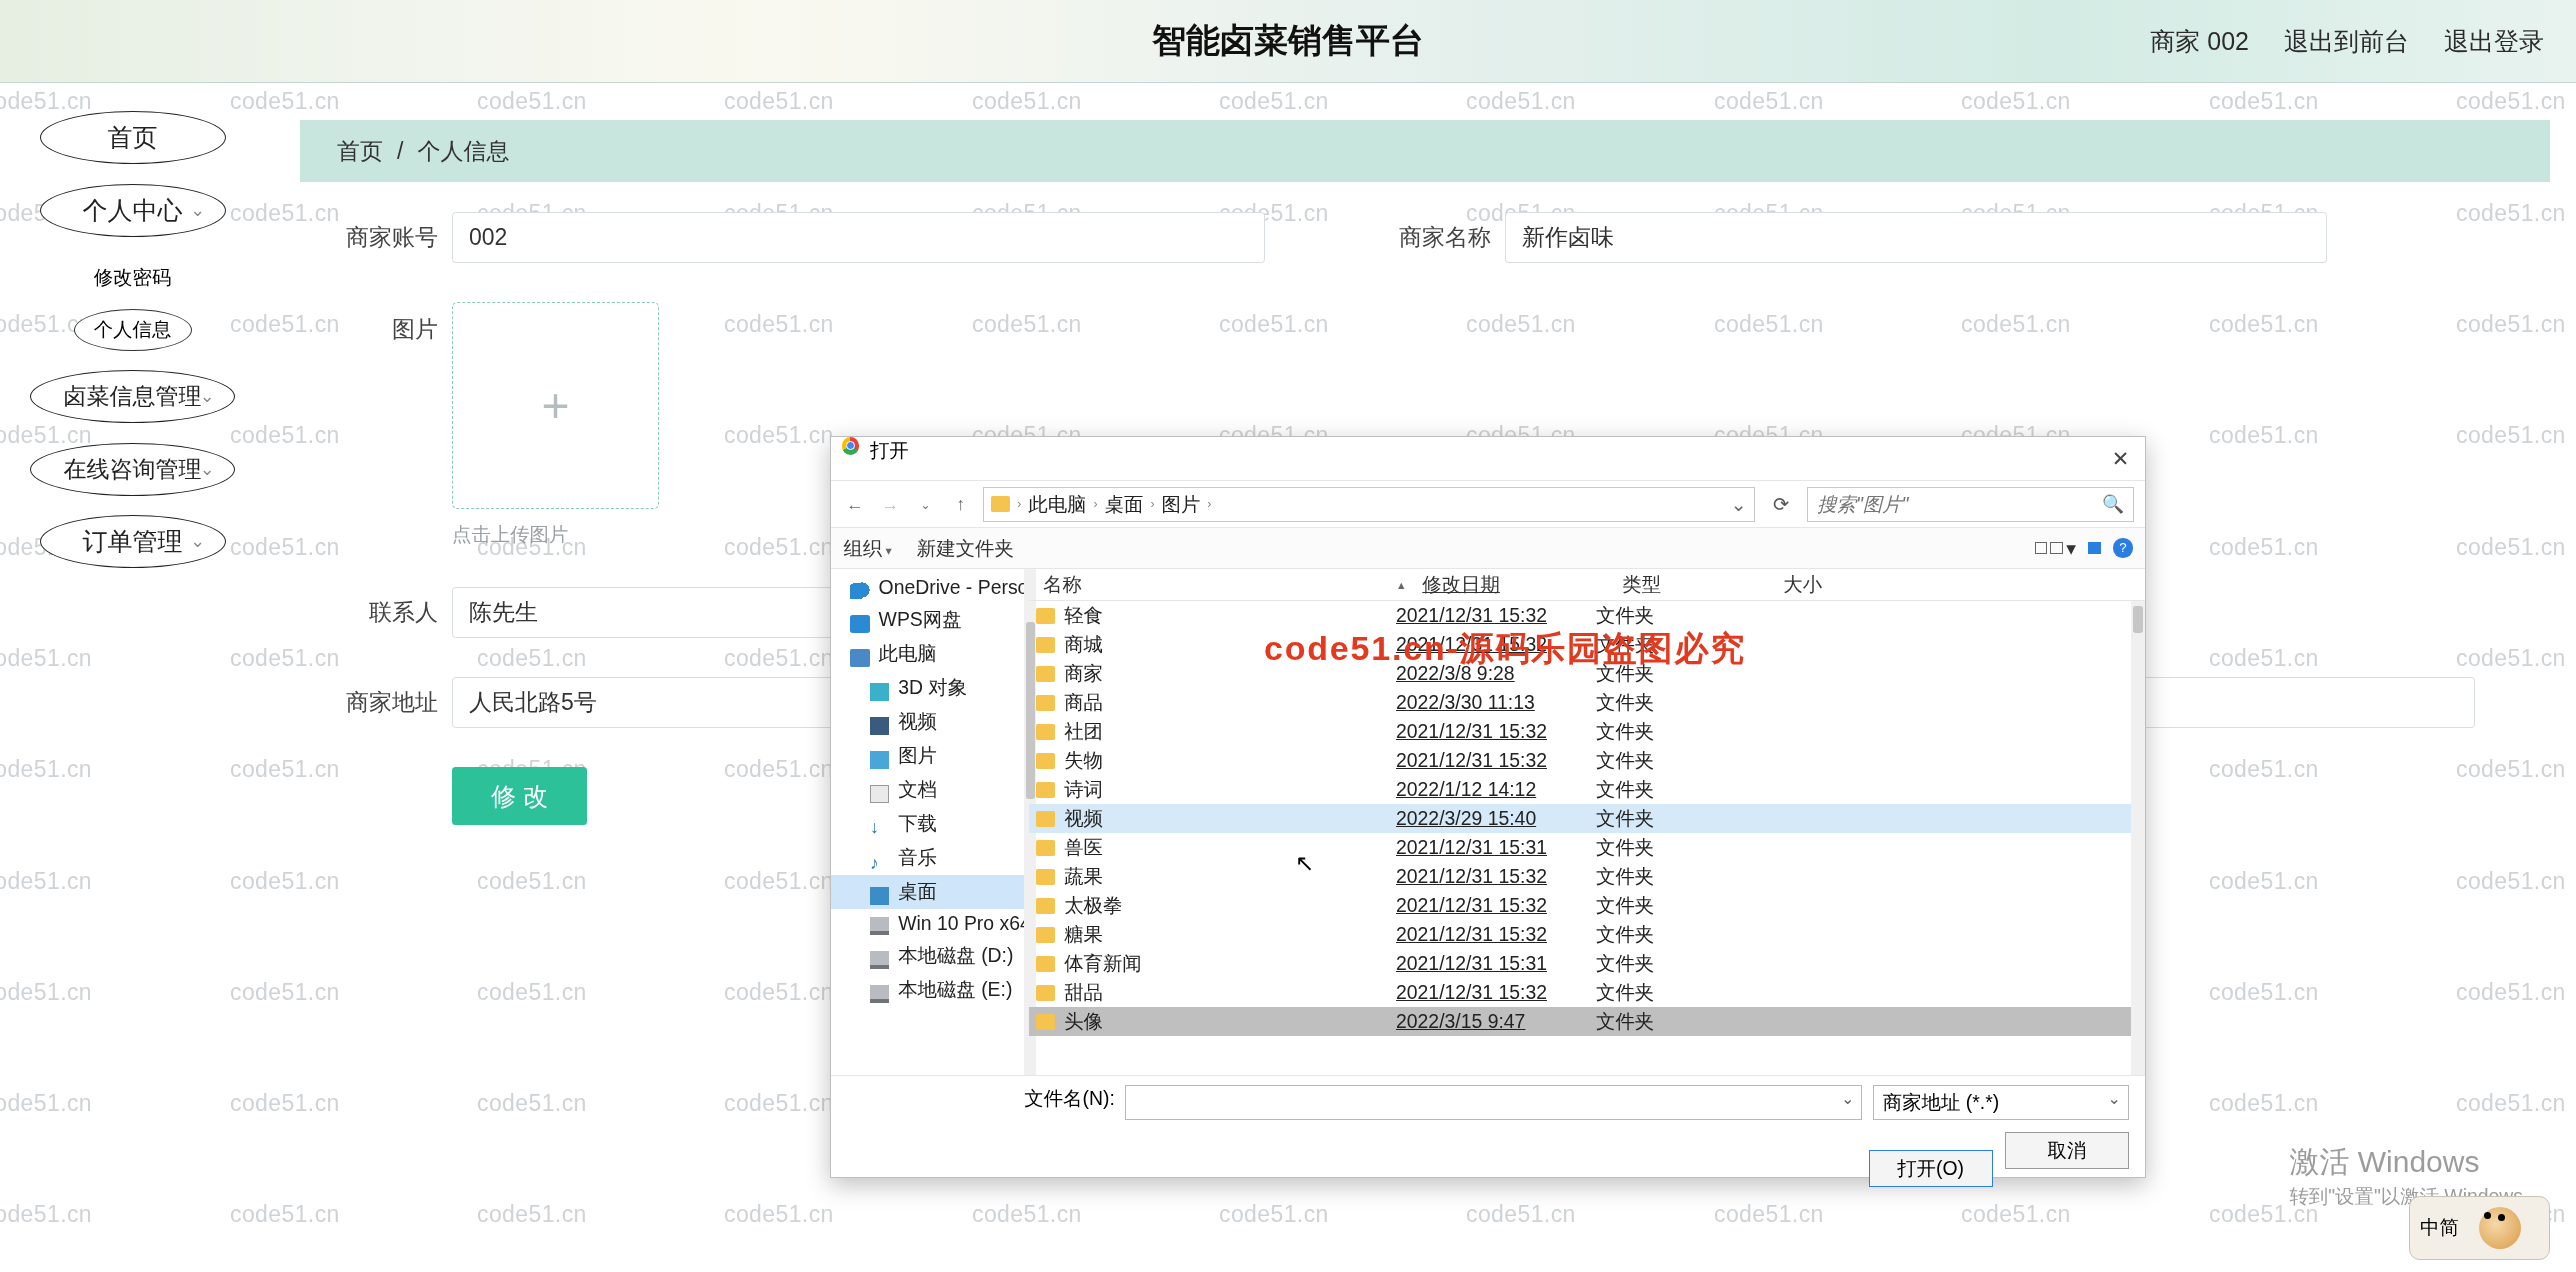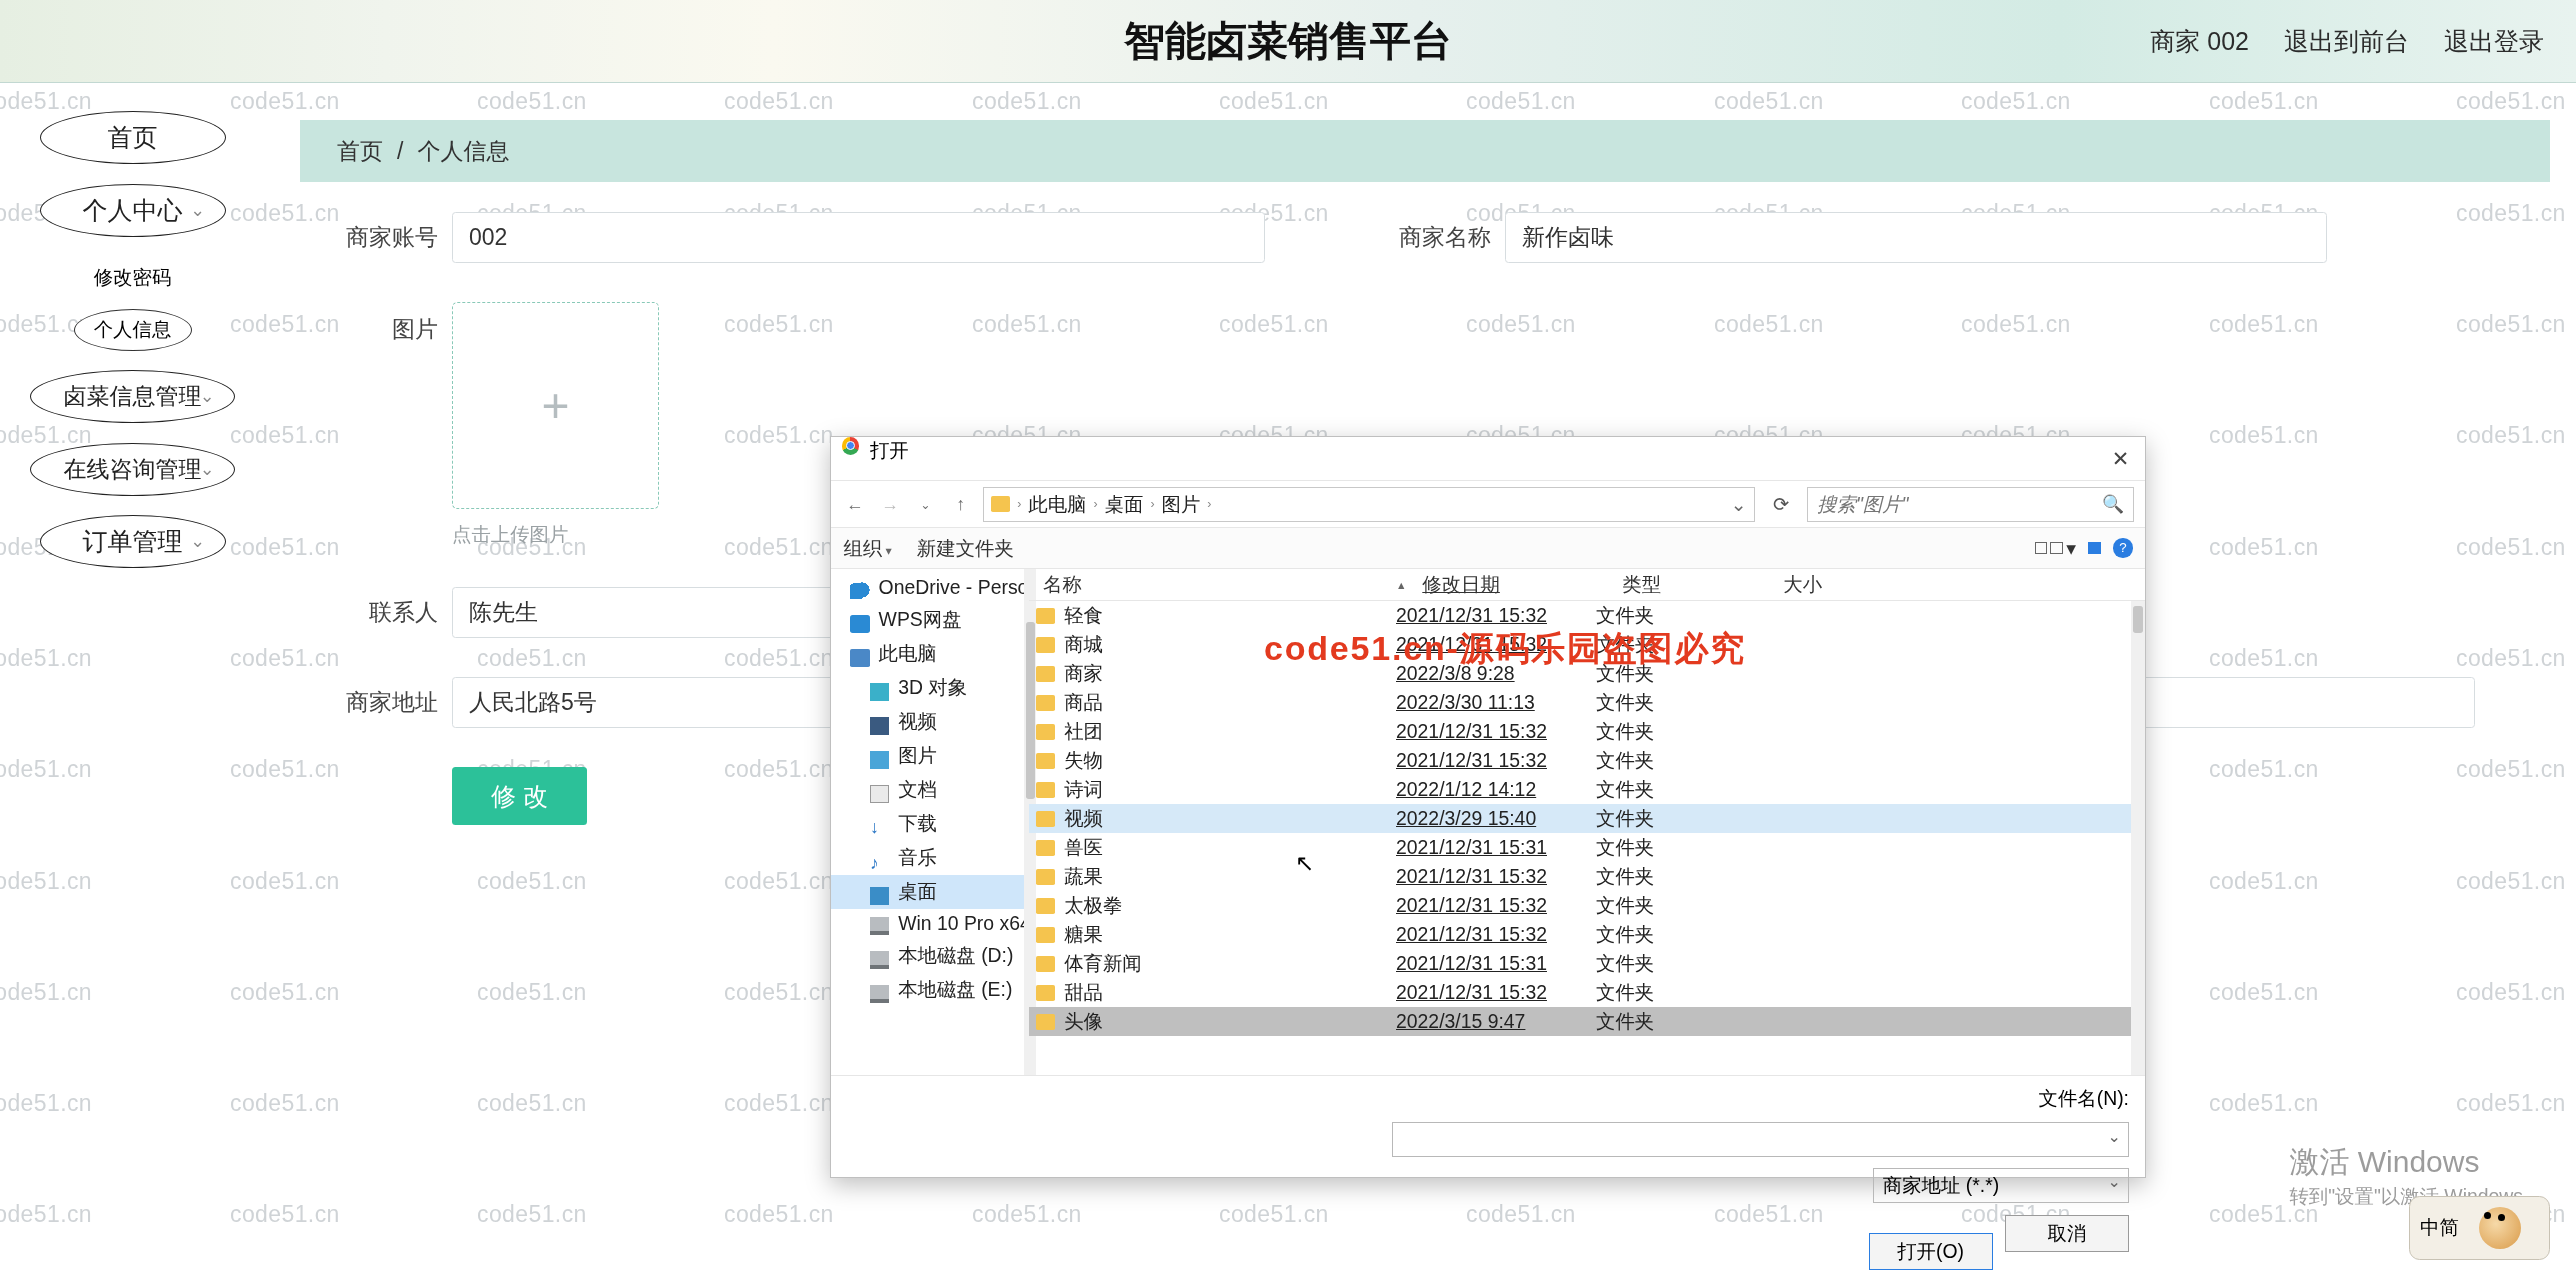--- a/index.html
+++ b/index.html
@@ -4,21 +4,21 @@
 <style>
 * { box-sizing: border-box; margin: 0; padding: 0; }
 html, body { width: 2576px; height: 1272px; font-family: "Microsoft YaHei", Arial, sans-serif; background: #fff; overflow: hidden; position: relative; }
 
 
 .wm { position: absolute; inset: 0; z-index: 0; overflow: hidden; pointer-events: none; }
 .wm span { position: absolute; color: #cfd3d6; font-size: 23px; letter-spacing: 0.4px; white-space: nowrap; }
 
 
 .topbar { position: absolute; top: 0; left: 0; right: 0; height: 83px; background: linear-gradient(90deg, #e6efe2 0%, #f0f4ed 15%, #faf9f0 30%, #e6f0ed 55%, #d3ebe4 80%, #e8f3ef 100%); border-bottom: 0.9px solid #c2d8d2; display: flex; align-items: center; justify-content: center; z-index: 2; }
-.topbar h1 { font-size: 41px; font-weight: 700; color: #111; }
+.topbar h1 { font-size: 34px; font-weight: 700; color: #111; }
 .top-right { position: absolute; right: 32px; top: 0; height: 83px; display: flex; align-items: center; gap: 35px; font-size: 25px; color: #2b2b2b; }
 .top-right span { cursor: pointer; }
 
 
 .leftnav { position: absolute; left: 0; top: 92px; width: 265px; z-index: 2; }
 .pill { width: 186px; height: 53px; margin: 19.4px auto; border: 1.8px solid #222; border-radius: 50%/50%; display: flex; align-items: center; justify-content: center; font-size: 25px; color: #222; background: #fff; position: relative; cursor: pointer; }
 .pill .chev { position: absolute; right: 19.4px; font-size: 17.7px; color: #888; }
 .subpill { width: 118px; height: 42px; margin: 10.6px auto; border: 1.3px solid #333; border-radius: 50%/50%; display: flex; align-items: center; justify-content: center; font-size: 19.4px; background: #fff; cursor: pointer; }
 .subpill.plain { border: none; border-radius: 0; background: transparent; width: auto; }
 .pill.big { width: 205px; font-size: 23px; }
@@ -95,21 +95,21 @@
 .frow.sel { background:#d6e9f8; }
 .frow.selstrong { background:#bfbfbf; }
 .frow .fld { width:19.4px;height:16px;background:#f5c44e;border-radius:1.8px;margin-right:8.8px;flex-shrink:0; }
 .frow .c-name{ display:flex; align-items:center; }
 .filepane .scrolltrack2 { position:absolute; right:0; top:32px; bottom:0; width:14px; background:#f0f0f0; }
 .filepane .scrolltrack2 .thumb { position:absolute; left:1.8px; right:1.8px; top:5.3px; height:26.5px; background:#c6c6c6; border-radius:2.7px; }
 
 .overlay-text { position:absolute; left:235px; top:57px; font-size:34px; font-weight:700; color:#e33a1f; letter-spacing:1.8px; pointer-events:none; z-index:5; }
 
 .dlg .foot { height: 102px; border-top:0.9px solid #e6e6e6; padding: 8.8px 16px; display:flex; flex-direction:column; gap:12.4px; }
-.fnrow { display:flex; align-items:flex-end; gap:10.6px;flex-direction:column; }
+.fnrow { display:flex; align-items:flex-start; gap:10.6px; }
 .fnrow .lbl2 { margin-left:auto; font-size:19.4px; }
 .fn-input { width: 737px; height:35px; border:0.9px solid #b8b8b8; background:#fff; position:relative; }
 .fn-input::after{content:"⌄"; position:absolute; right:7px; top:3.5px; color:#666; font-size:16px;}
 .ft-select { width: 256px; height:35px; border:0.9px solid #b8b8b8; display:flex; align-items:center; padding:0 8.8px; font-size:19.4px; position:relative; }
 .ft-select::after{content:"⌄"; position:absolute; right:7px; top:3.5px; color:#666; font-size:16px;}
 .btnrow { display:flex; justify-content:flex-end; gap:12.4px; }
 .wbtn { width:124px; height:37px; border:0.9px solid #9a9a9a; background:#f4f4f4; font-size:19.4px; display:flex;align-items:center;justify-content:center; cursor:pointer; }
 .wbtn.primary { border:1.8px solid #2a7de1;margin-top:18px; }
 
 .cursor-arrow { position:absolute; left:1295px; top:850px; font-size:23px; color:#000; z-index:12; pointer-events:none; }

